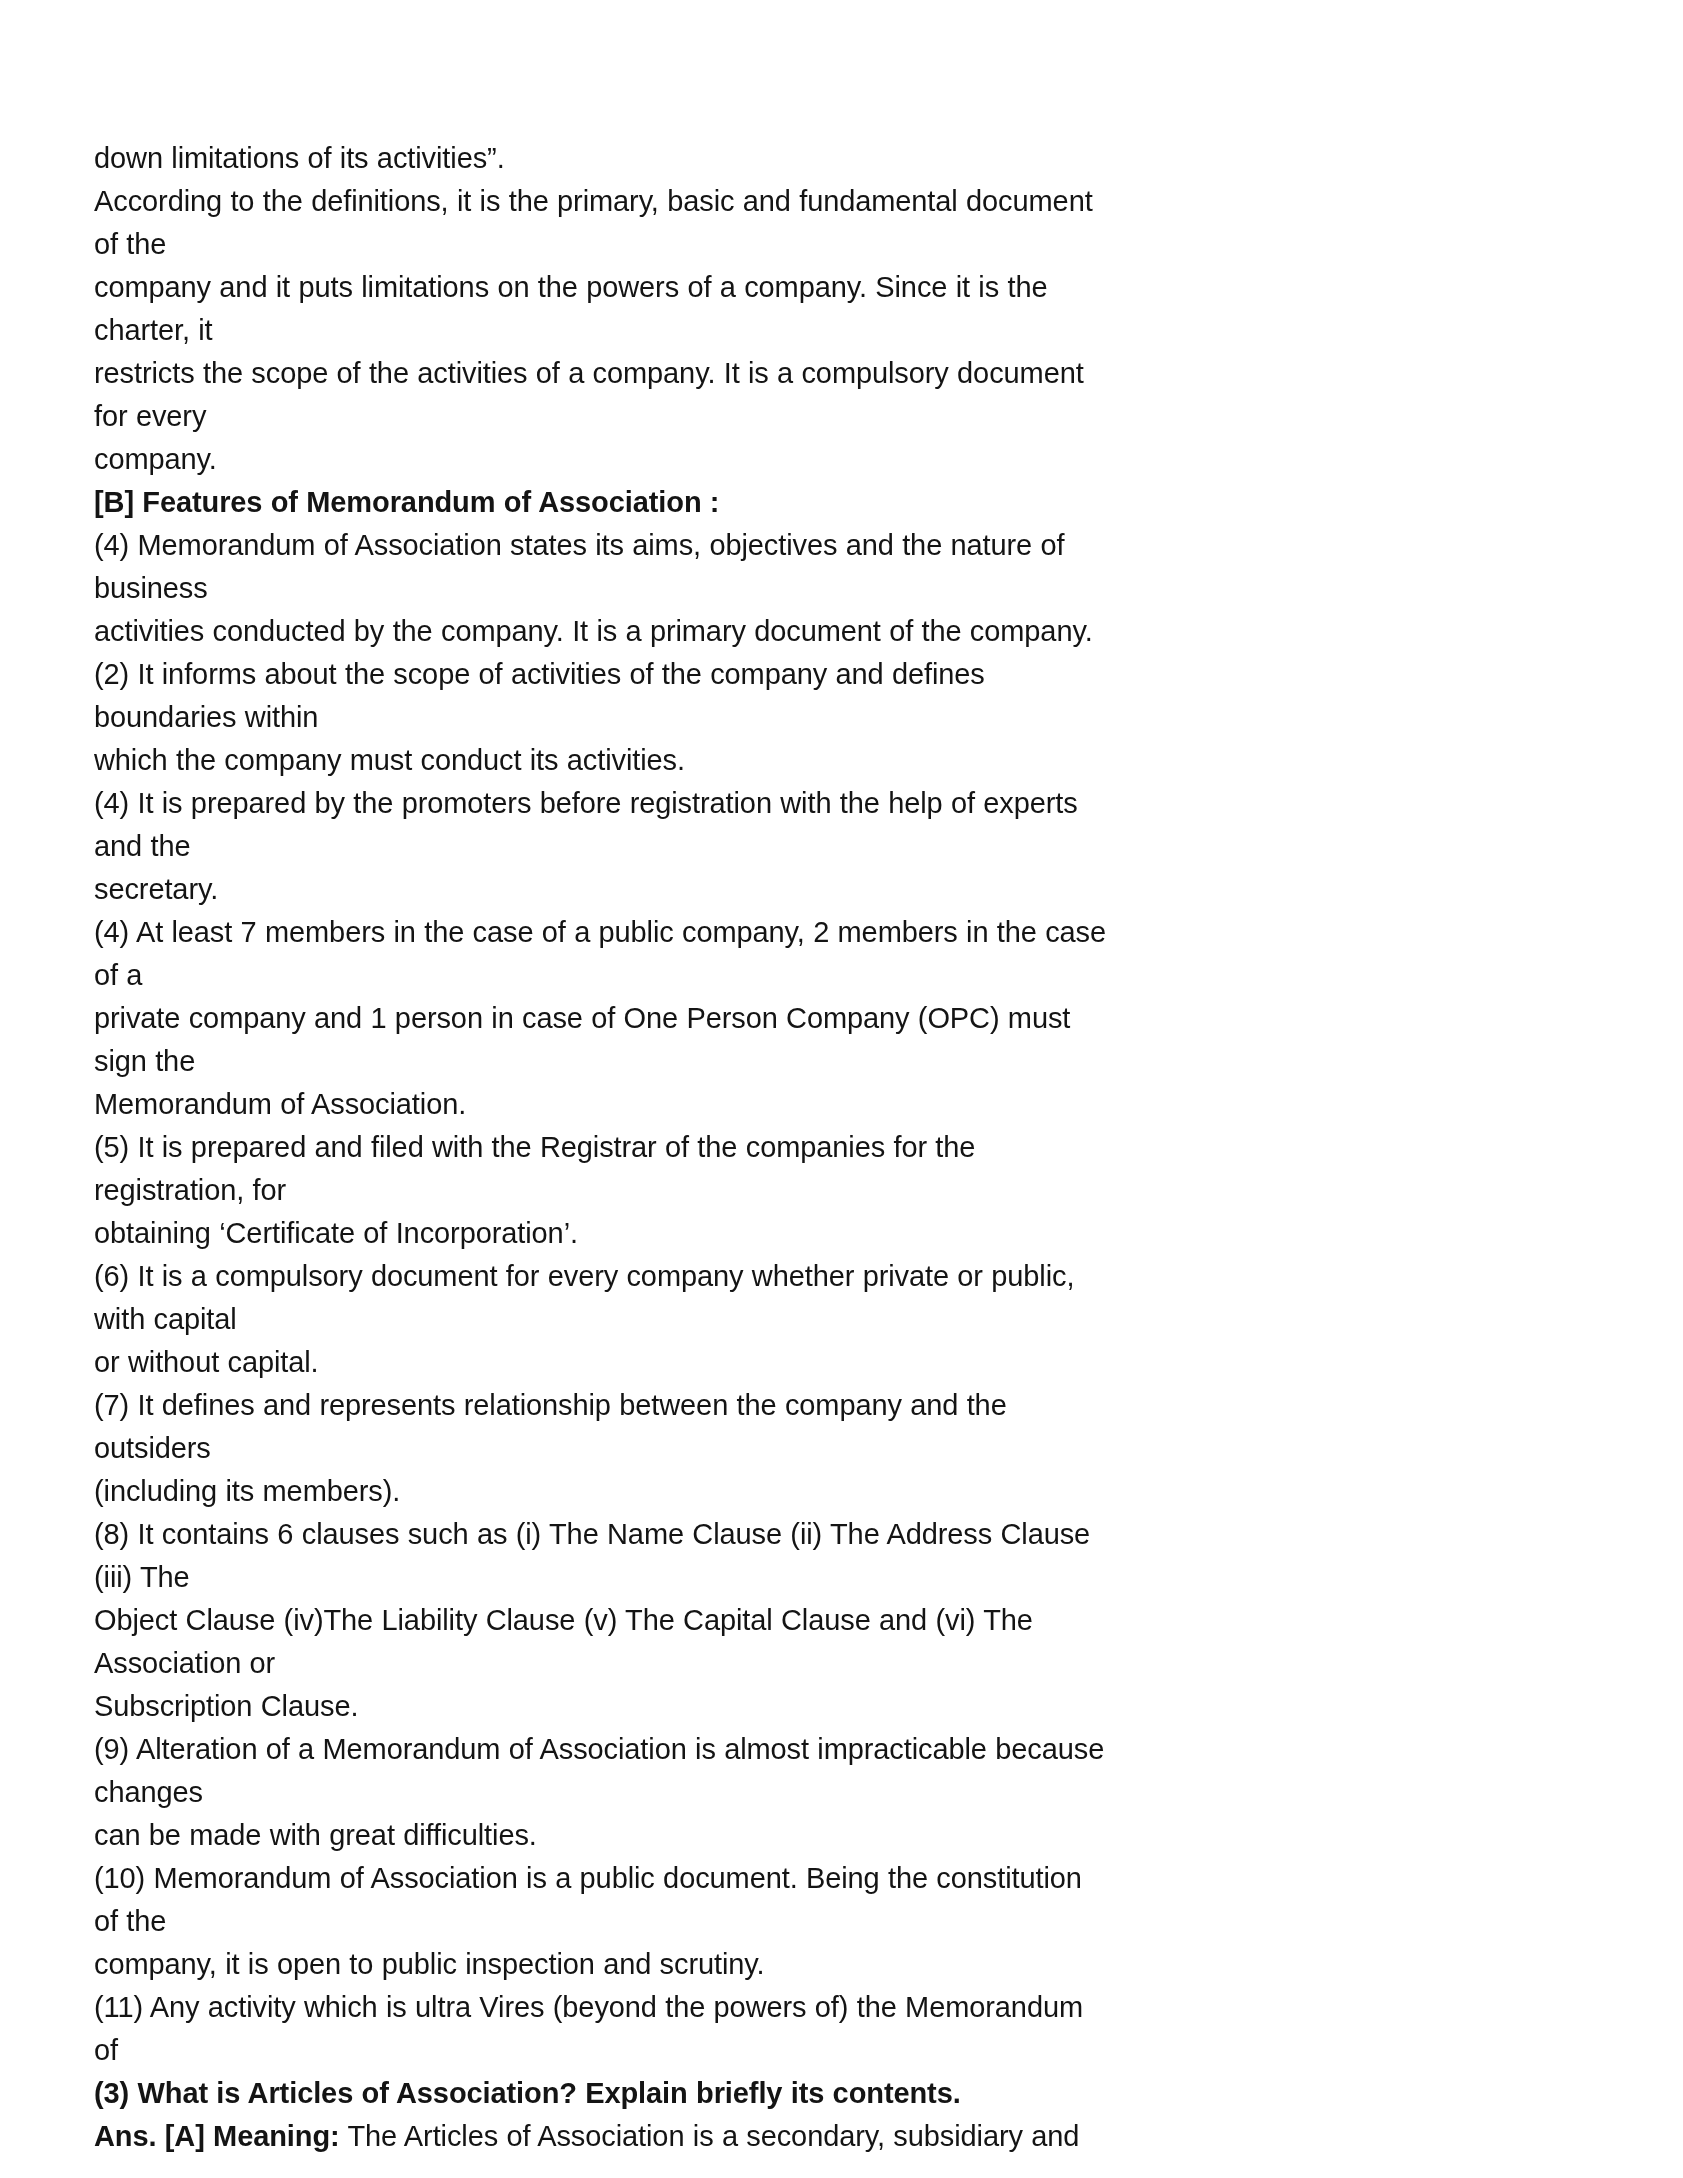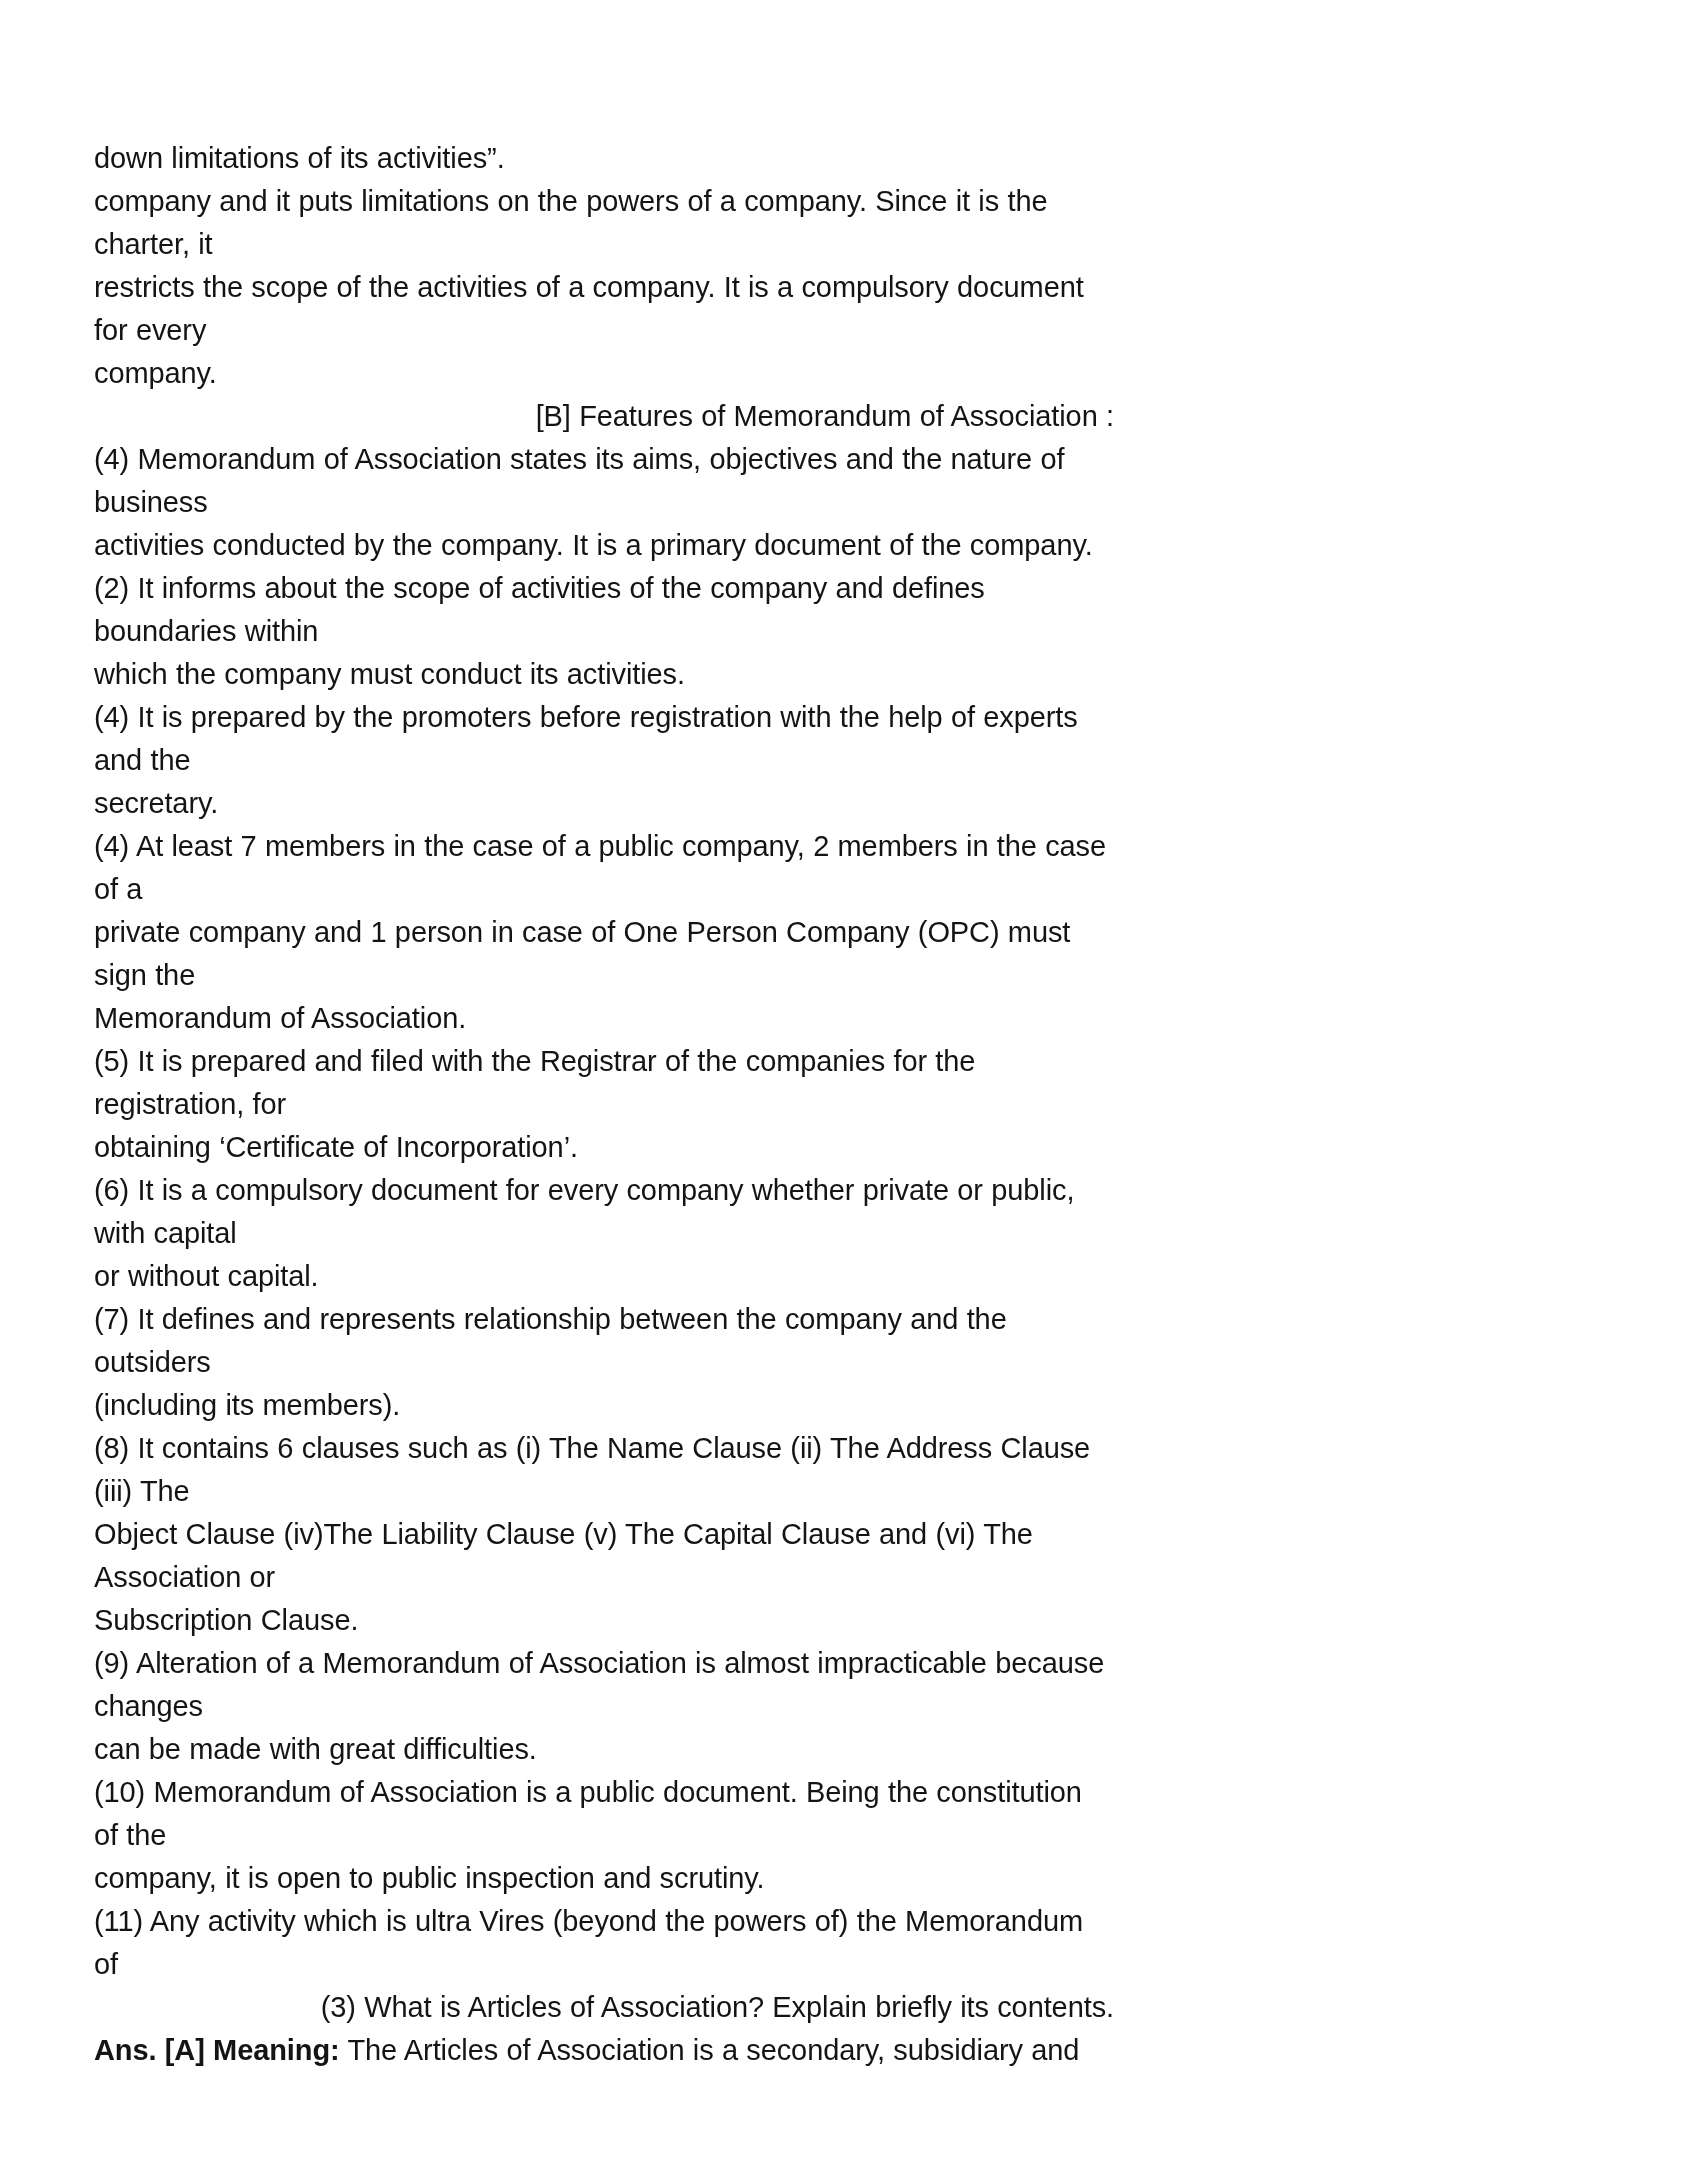--- a/index.html
+++ b/index.html
@@ -33,38 +33,38 @@
     padding: 0;
     font-size: 29px;
     line-height: 43px;
     letter-spacing: -0.1px;
     word-spacing: 0.4px;
     color: #141414;
     font-weight: 400;
     white-space: pre-wrap;
   }
   p.heading {
-    font-weight: 400;
+    font-weight: 700;
     letter-spacing: -0.1px;
-    text-align: right;
   }
   .bold-run {
     font-weight: 700;
   }
   .gap-before {
     margin-top: 43px;
   }
 </style>
 </head>
 <body>
 
 <div class="page">
   <div class="text-column">
 
     <p class="line">down limitations of its activities”.</p>
+    <p class="line">According to the definitions, it is the primary, basic and fundamental document of the</p>
     <p class="line">company and it puts limitations on the powers of a company. Since it is the charter, it</p>
     <p class="line">restricts the scope of the activities of a company. It is a compulsory document for every</p>
     <p class="line">company.</p>
 
     <p class="line heading">[B] Features of Memorandum of Association :</p>
 
     <p class="line">(4) Memorandum of Association states its aims, objectives and the nature of business</p>
     <p class="line">activities conducted by the company. It is a primary document of the company.</p>
 
     <p class="line">(2) It informs about the scope of activities of the company and defines boundaries within</p>

